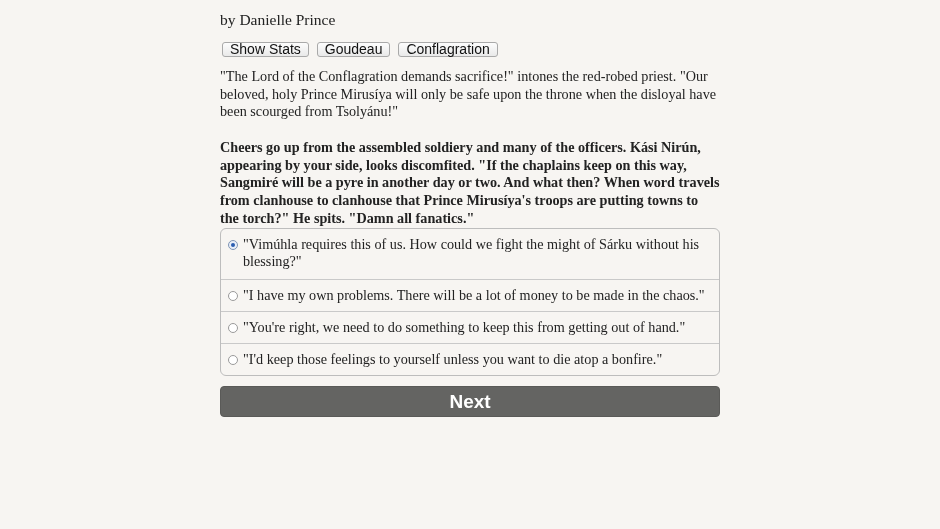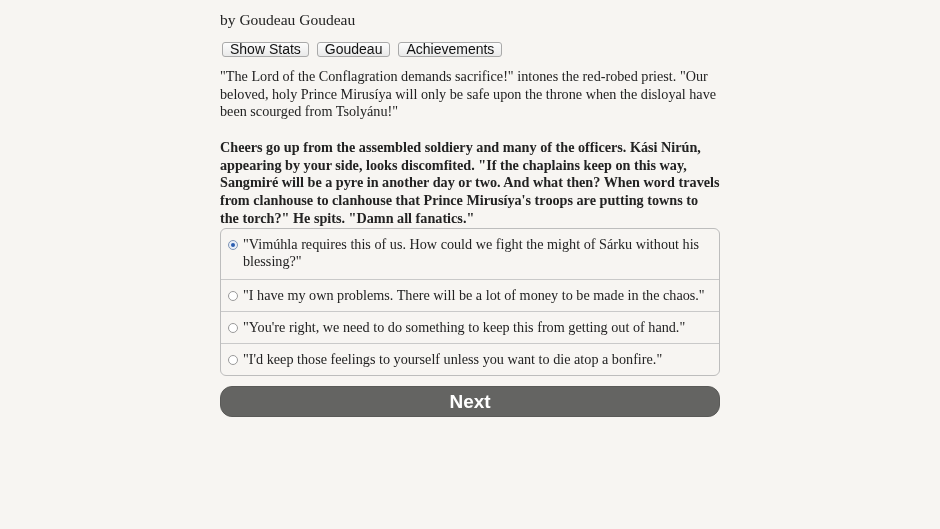--- a/index.html
+++ b/index.html
@@ -107,43 +107,43 @@
       border-radius: 50%;
       background: #2a5db0;
     }
     .choice-text { flex: 1 1 auto; }
     .next {
       position: absolute;
       top: 386px;
       left: 0;
       width: 500px;
       height: 31px;
-      border-radius: 12px;
+      border-radius: 4px;
       background: #646462;
       border: 1px solid #5a5a58;
       box-sizing: border-box;
       color: #fff;
       font-family: "Liberation Sans", "DejaVu Sans", sans-serif;
       font-weight: bold;
       font-size: 19px;
       line-height: 29px;
       text-align: center;
       cursor: pointer;
     }
   </style>
 </head>
 <body>
 
 <div class="container">
-  <div class="author">by Goudeau Goudeau</div>
+  <div class="author">by Danielle Prince</div>
 
   <div class="toolbar">
     <button class="tbtn">Show Stats</button>
     <button class="tbtn">Goudeau</button>
-    <button class="tbtn">Achievements</button>
+    <button class="tbtn">Conflagration</button>
   </div>
 
   <p class="story p1">"The Lord of the Conflagration demands sacrifice!" intones the red-robed priest. "Our beloved, holy Prince Mirusíya will only be safe upon the throne when the disloyal have been scourged from Tsolyánu!"</p>
   <p class="story p2">Cheers go up from the assembled soldiery and many of the officers. Kási Nirún, appearing by your side, looks discomfited. "If the chaplains keep on this way, Sangmiré will be a pyre in another day or two. And what then? When word travels from clanhouse to clanhouse that Prince Mirusíya's troops are putting towns to the torch?" He spits. "Damn all fanatics."</p>
 
   <div class="choices">
     <label class="choice">
       <span class="radio checked"></span>
       <span class="choice-text">"Vimúhla requires this of us. How could we fight the might of Sárku without his blessing?"</span>
     </label>

